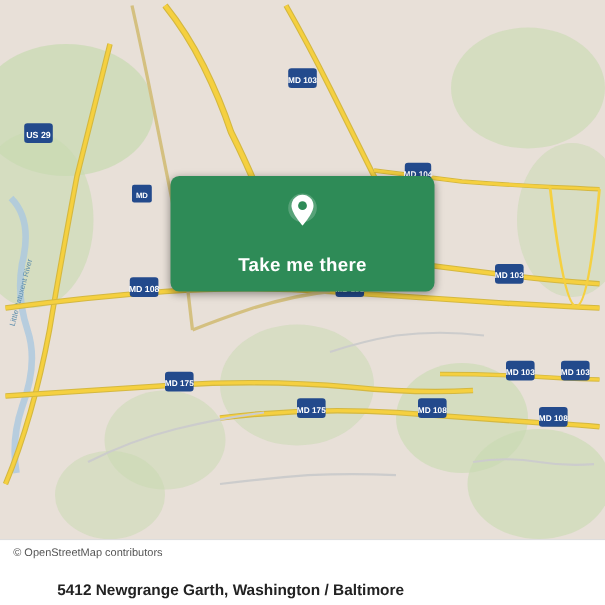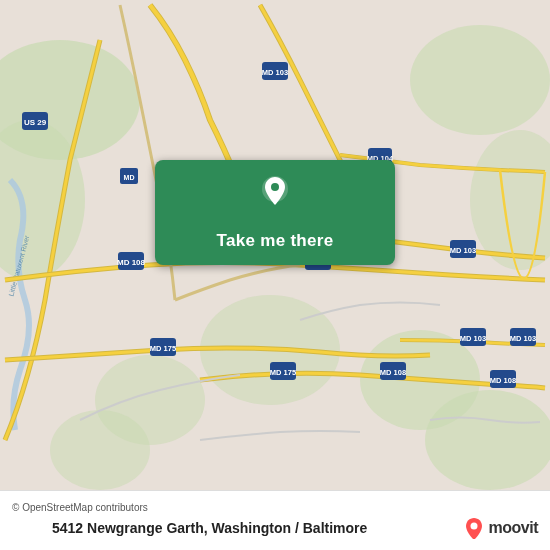--- a/index.html
+++ b/index.html
@@ -55,21 +55,21 @@
       font-weight: 600;
       letter-spacing: 0.3px;
     }
 
     #footer {
       width: 550px;
       height: 60px;
       background: white;
       display: flex;
       flex-direction: column;
-      justify-content: center;
+      justify-content: space-between;
       padding: 6px 12px;
       border-top: 1px solid #ddd;
     }
 
     .osm-credit {
       font-size: 10px;
       color: #555;
       margin-bottom: 4px;
     }
 
@@ -212,21 +212,14 @@
     <span class="take-me-label">Take me there</span>
   </div>
 </div>
 
 <div id="footer">
   <div class="osm-credit">
     <span>© OpenStreetMap contributors</span>
   </div>
   <div class="address-row">
     <span class="address-text">5412 Newgrange Garth, Washington / Baltimore</span>
-    <div class="moovit-logo">
-      <svg class="moovit-pin" viewBox="0 0 22 22" xmlns="http://www.w3.org/2000/svg">
-        <path d="M11 1C6.58 1 3 4.58 3 9c0 6.25 8 14 8 14s8-7.75 8-14c0-4.42-3.58-8-8-8z" fill="#ff5050"></path>
-        <circle cx="11" cy="9" r="3.5" fill="white"></circle>
-      </svg>
-      <span class="moovit-text">moovit</span>
-    </div>
   </div>
 </div>
 
 </body></html>

